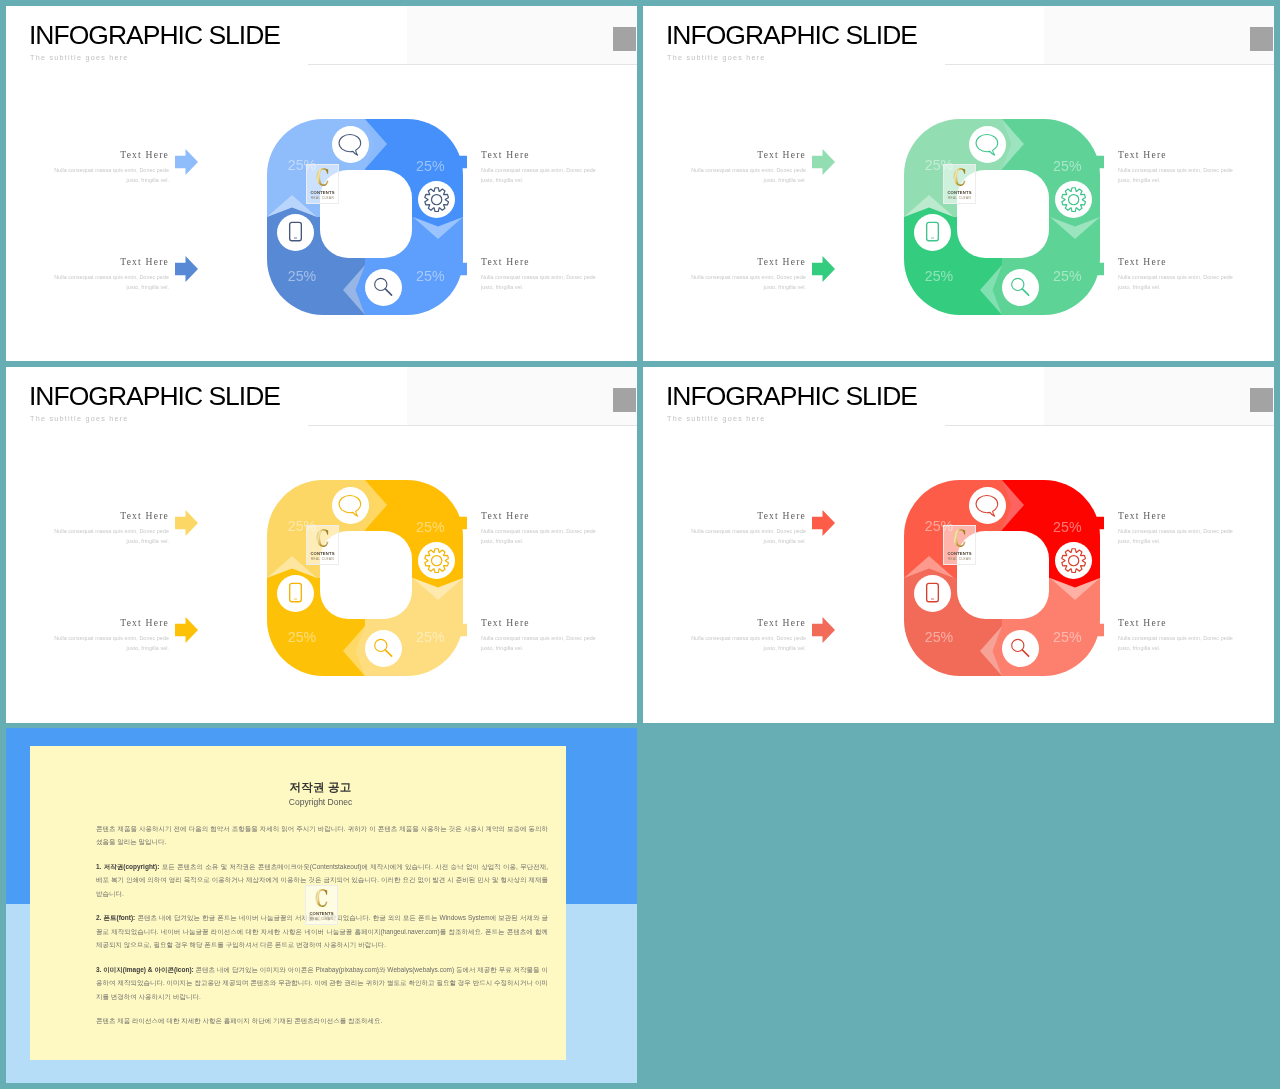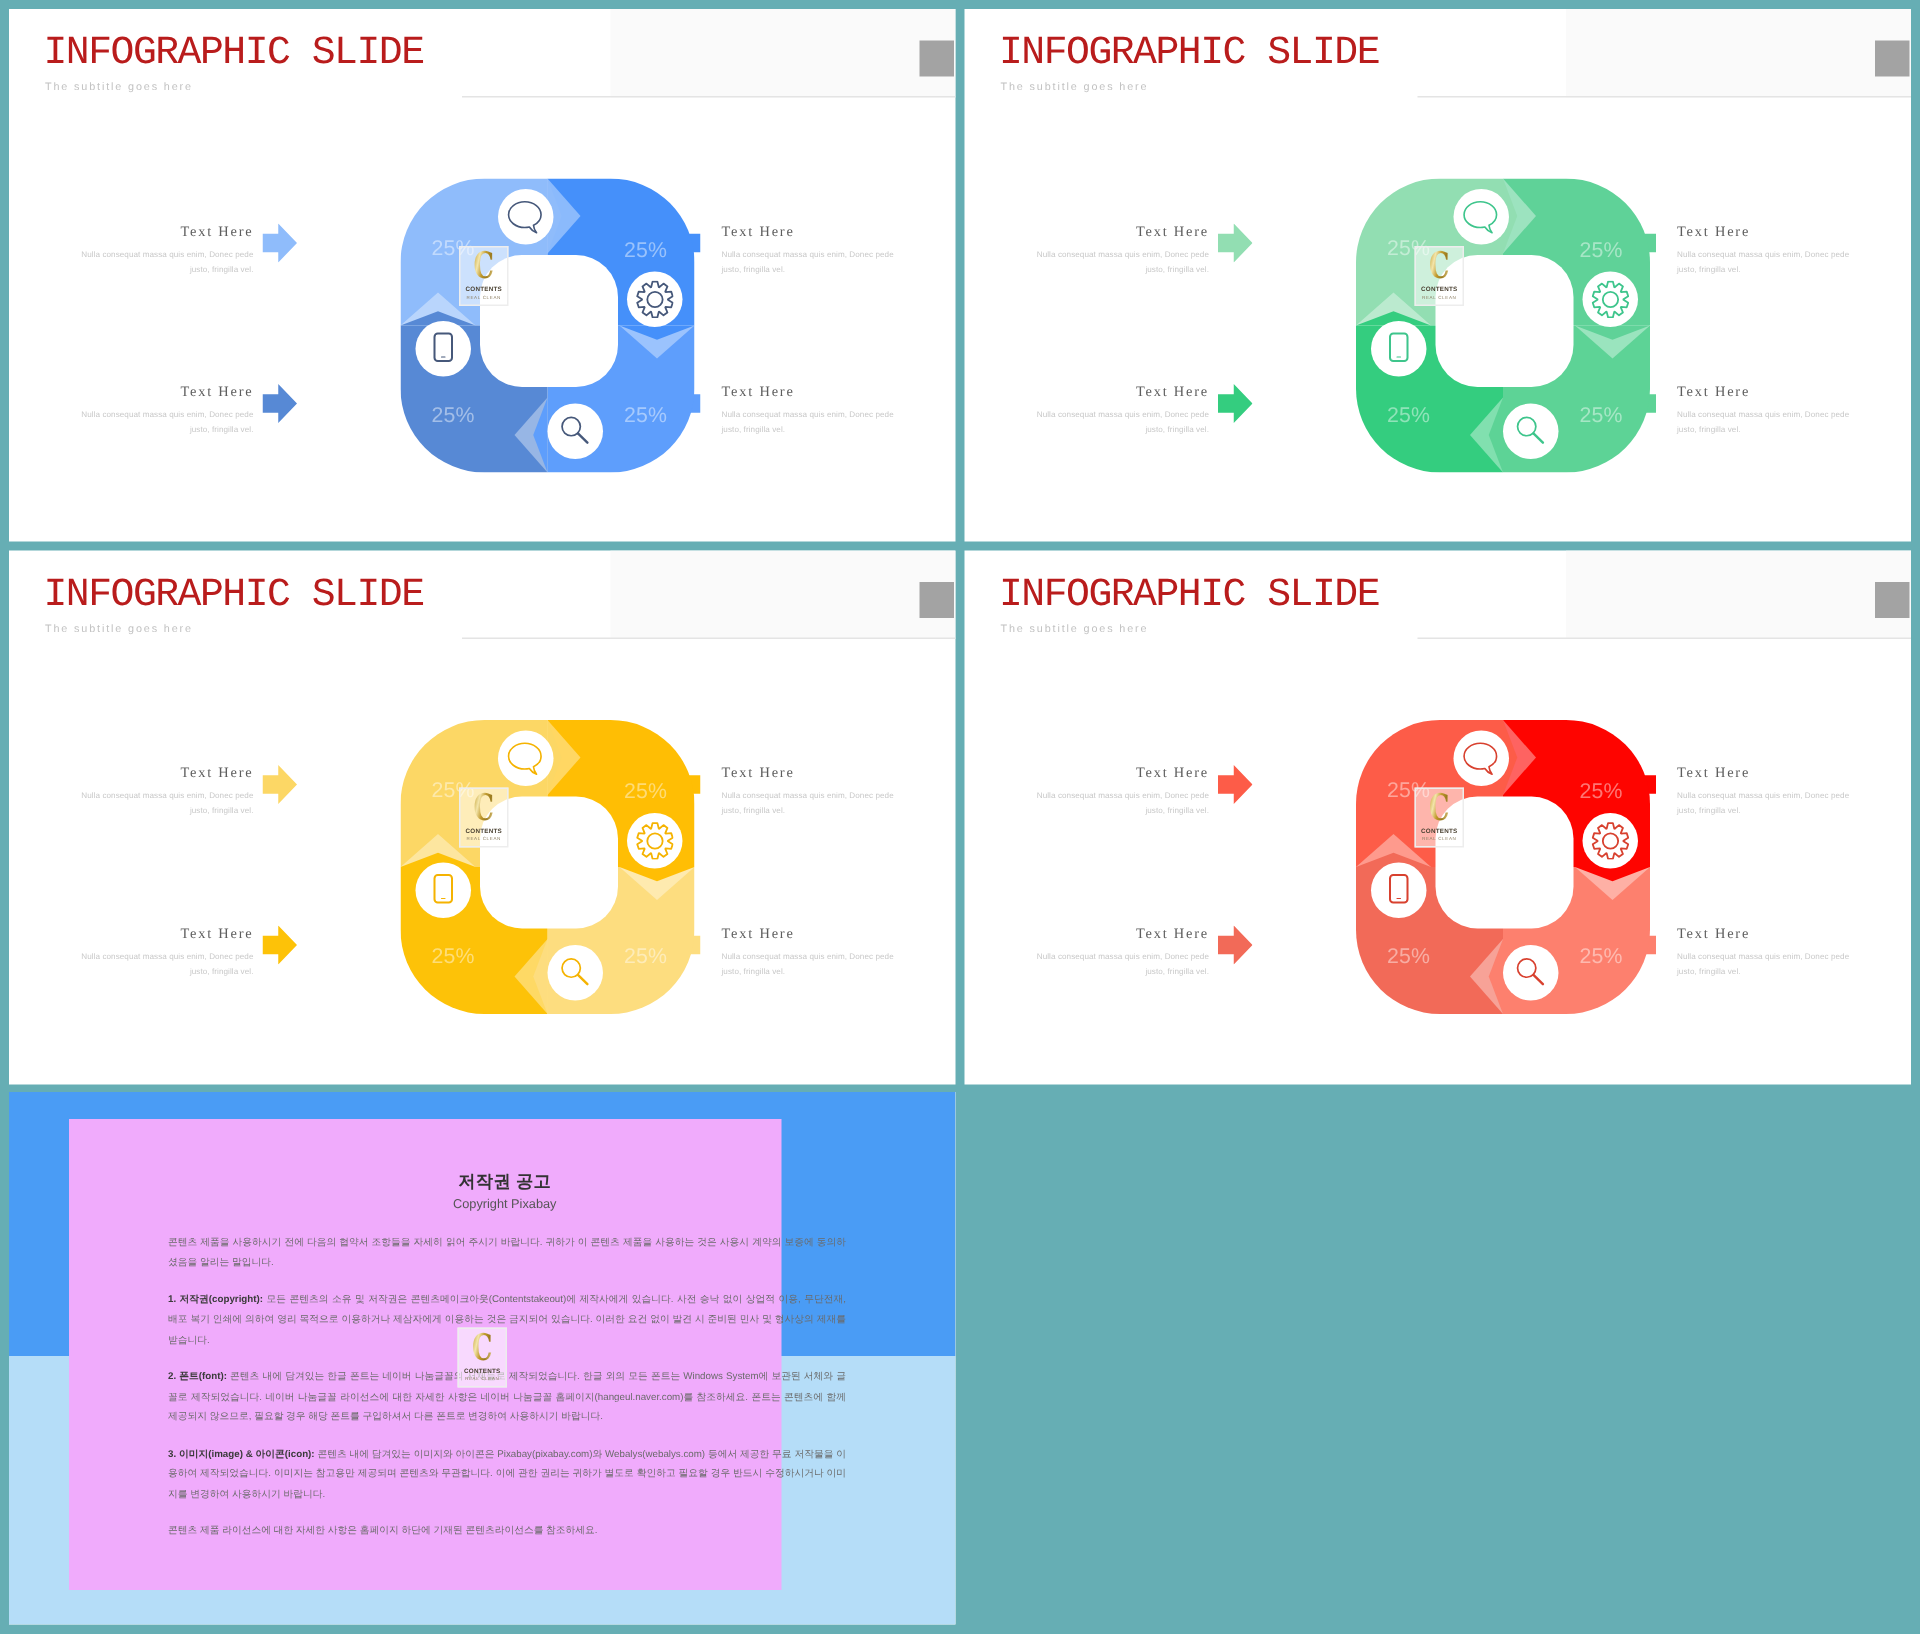--- a/index.html
+++ b/index.html
@@ -12,22 +12,22 @@
   .slide{position:absolute;background:#ffffff;overflow:hidden;}
   .s1{left:6px;top:6px;width:631px;height:355px;}
   .s2{left:643px;top:6px;width:631px;height:355px;}
   .s3{left:6px;top:367px;width:631px;height:356px;}
   .s4{left:643px;top:367px;width:631px;height:356px;}
   .s5{left:6px;top:728px;width:631px;height:355px;}
 
   
   .hdrbg{position:absolute;left:401px;top:0;width:230px;height:59px;background:#fafafa;}
   .title{position:absolute;left:23px;top:16px;
-         font-family:Liberation Mono, monospace;font-size:26.5px;line-height:26.5px;
-         color:#b91c1c;letter-spacing:-1.0px;white-space:nowrap;}
+         font-family:Liberation Sans, sans-serif;font-size:26.5px;line-height:26.5px;
+         color:#000000;letter-spacing:-1.0px;white-space:nowrap;}
   .subtitle{position:absolute;left:24px;top:47px;font-size:7.2px;line-height:10px;
             color:#c2c2c2;letter-spacing:1.25px;white-space:nowrap;}
   .hdrline{position:absolute;left:302px;top:58px;width:329px;height:1px;background:#e4e4e4;}
   .hdrsq{position:absolute;left:607px;top:21px;width:23px;height:24px;background:#a3a3a3;}
 
   
   .txtblk{position:absolute;width:118px;text-align:right;}
   .txtblk.r{text-align:left;}
   .th{font-family:"Liberation Serif",serif;font-size:9.6px;line-height:11px;
       color:#5e5e5e;letter-spacing:1.2px;white-space:nowrap;}
@@ -53,21 +53,21 @@
                     #9a7a1e 62%,#e4cd84 80%,#8a6c16 100%);
          -webkit-background-clip:text;background-clip:text;color:transparent;}
   .wm .n{position:absolute;left:0;top:24.5px;width:31px;text-align:center;
          font-size:4.2px;font-weight:bold;letter-spacing:.15px;color:#4b4233;}
   .wm .n2{position:absolute;left:0;top:30.5px;width:31px;text-align:center;
           font-size:3px;letter-spacing:.45px;color:#8d7f63;}
 
   
   .s5bg{position:absolute;left:0;top:0;width:631px;height:355px;
         background:linear-gradient(180deg,#4a9cf5 0%,#4a9cf5 49.5%,#b5ddf8 49.5%,#b5ddf8 100%);}
-  .s5paper{position:absolute;left:24px;top:17.5px;width:475px;height:314px;background:#f0abfc;margin-left:16px;}
+  .s5paper{position:absolute;left:24px;top:17.5px;width:536px;height:314px;background:#fef9c3;}
   .cnTitle{position:absolute;left:0;top:34px;width:581px;text-align:center;
            font-size:11.5px;font-weight:bold;color:#333;letter-spacing:.2px;}
   .cnSub{position:absolute;left:0;top:51px;width:581px;text-align:center;
          font-size:8.5px;color:#555;}
   .cnBody{position:absolute;left:66px;top:76px;width:452px;
           font-size:6.5px;line-height:13.5px;color:#6a6a6a;text-align:justify;}
   .cnBody p{margin:0 0 11px 0;}
   .cnBody b{color:#3a3a3a;}
 </style>
 </head>
@@ -439,21 +439,21 @@
       <div class="wm" style="left:300px;top:158px;transform:scale(1);transform-origin:0 0;">
         <div class="c">C</div>
         <div class="n">CONTENTS</div>
         <div class="n2">REAL  CLEAN</div>
       </div>
     </div>
     <div class="slide s5">
       <div class="s5bg"></div>
       <div class="s5paper">
         <div class="cnTitle">저작권 공고</div>
-        <div class="cnSub">Copyright Pixabay</div>
+        <div class="cnSub">Copyright Donec</div>
         <div class="cnBody">
           <p><span>콘텐츠 제품을 사용하시기 전에 다음의 협약서 조항들을 자세히 읽어 주시기 바랍니다. 귀하가 이 콘텐츠 제품을 사용하는 것은 사용시 계약의 보증에 동의하셨음을 알리는 말입니다.</span></p>
           <p><b>1. 저작권(copyright):</b><span> 모든 콘텐츠의 소유 및 저작권은 콘텐츠메이크아웃(Contentstakeout)에 제작사에게 있습니다. 사전 승낙 없이 상업적 이용, 무단전재, 배포 복기 인쇄에 의하여 영리 목적으로 이용하거나 제삼자에게 이용하는 것은 금지되어 있습니다. 이러한 요건 없이 발견 시 준비된 민사 및 형사상의 제재를 받습니다.</span></p>
           <p><b>2. 폰트(font):</b><span> 콘텐츠 내에 담겨있는 한글 폰트는 네이버 나눔글꼴의 서체들로 제작되었습니다. 한글 외의 모든 폰트는 Windows System에 보관된 서체와 글꼴로 제작되었습니다. 네이버 나눔글꼴 라이선스에 대한 자세한 사항은 네이버 나눔글꼴 홈페이지(hangeul.naver.com)를 참조하세요. 폰트는 콘텐츠에 함께 제공되지 않으므로, 필요할 경우 해당 폰트를 구입하셔서 다른 폰트로 변경하여 사용하시기 바랍니다.</span></p>
           <p><b>3. 이미지(image) &amp; 아이콘(icon):</b><span> 콘텐츠 내에 담겨있는 이미지와 아이콘은 Pixabay(pixabay.com)와 Webalys(webalys.com) 등에서 제공한 무료 저작물을 이용하여 제작되었습니다. 이미지는 참고용만 제공되며 콘텐츠와 무관합니다. 이에 관한 권리는 귀하가 별도로 확인하고 필요할 경우 반드시 수정하시거나 이미지를 변경하여 사용하시기 바랍니다.</span></p>
           <p><span>콘텐츠 제품 라이선스에 대한 자세한 사항은 홈페이지 하단에 기재된 콘텐츠라이선스를 참조하세요.</span></p>
         </div>
       </div>
       <div class="wm" style="left:299px;top:157px;transform:scale(1);transform-origin:0 0;">
         <div class="c">C</div>

